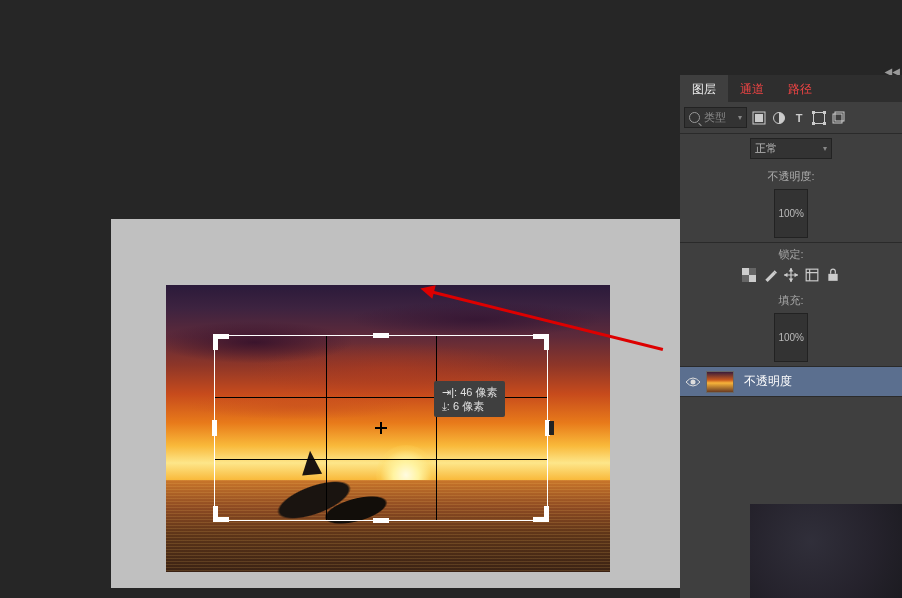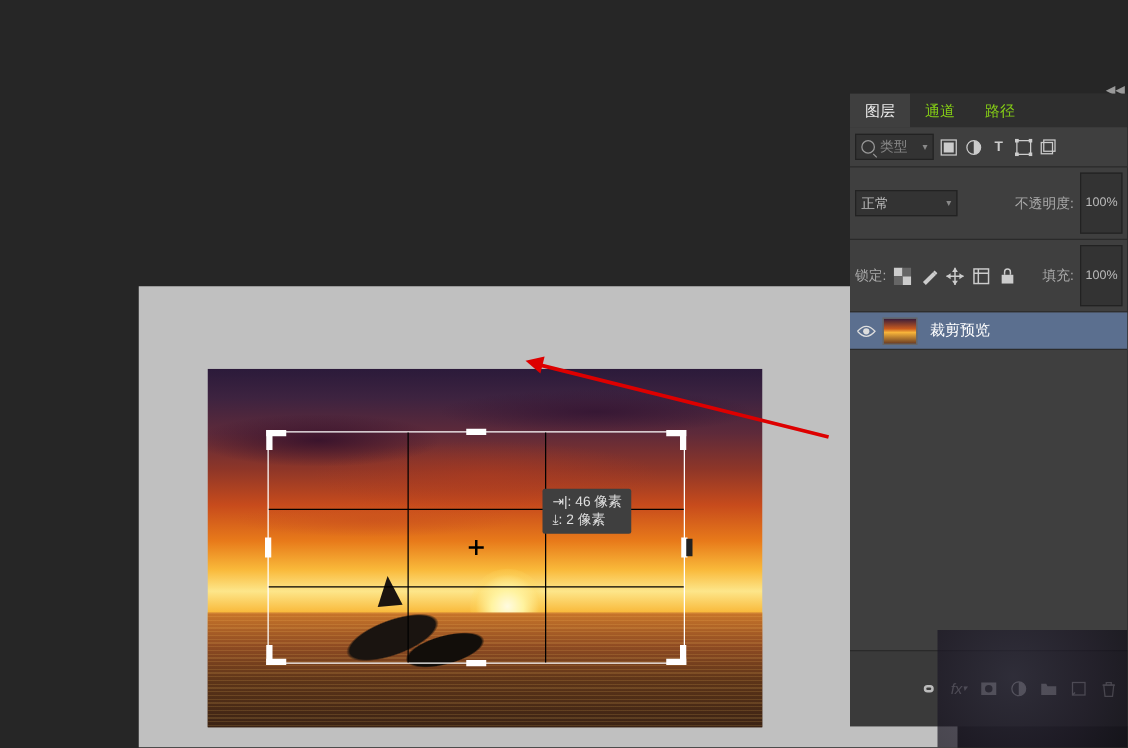--- a/index.html
+++ b/index.html
@@ -10,21 +10,21 @@
     font-family: "Microsoft YaHei", Arial, sans-serif;
     font-size: 12px;
     color: #ccc;
     overflow: hidden;
     position: relative;
   }
   
   .canvas-wrap {
     position: absolute;
     left: 111px;
-    top: 229px;
+    top: 219px;
     width: 655px;
     height: 369px;
     background: #c0c0c0;
   }
   .image-area {
     position: absolute;
     left: 55px;
     top: 66px;
     width: 444px;
     height: 287px;
@@ -113,31 +113,31 @@
     border-top:7px solid transparent; border-bottom:7px solid transparent;
     border-right:14px solid #d00;
   }
   
   .flyout-handle{position:absolute; right:2px; top:66px; color:#999; font-size:10px;}
   .panel {
     position:absolute; right:0; top:75px; width:222px;
     background:#3f3f3f;
   }
   .tabs { display:flex; background:#2e2e2e; height:27px; }
-  .tab { padding:6px 12px; color:#84cc16; font-size:12px; cursor:default; }
+  .tab { padding:6px 12px; color:#ef4444; font-size:12px; cursor:default; }
   .tab.active { background:#3f3f3f; color:#eee; }
   .filter-row { display:flex; align-items:center; padding:5px 4px; gap:4px; background:#3f3f3f; border-bottom:1px solid #2a2a2a;}
   .type-filter { display:flex; align-items:center; background:#333; border-radius:0; padding:2px 4px; gap:4px; flex:0 0 auto; border:1px solid #222;}
   .type-filter .search-ico{width:11px;height:11px;border:1px solid #999;border-radius:50%;position:relative;}
   .type-filter .search-ico::after{content:'';position:absolute;right:-3px;bottom:-3px;width:4px;height:1px;background:#999;transform:rotate(45deg);}
   .type-filter span{color:#888;font-size:11px;}
   .type-filter .dd{color:#888;font-size:8px;margin-left:8px;}
   .icon-btn { width:16px; height:16px; display:flex; align-items:center; justify-content:center; color:#ccc; font-size:11px;}
   .icon-btn svg{width:14px;height:14px;}
-  .blend-row, .lock-row { display:flex; align-items:center; padding:4px 4px; gap:5px; border-bottom:1px solid #2a2a2a; font-size:11px; color:#aaa;}
+  .blend-row, .lock-row { display:flex; align-items:center; padding:4px 4px; gap:5px; border-bottom:1px solid #2a2a2a; font-size:11px; color:#aaa;flex-direction:column;}
   .select-box{ background:#333; border:1px solid #222; padding:2px 4px; color:#bbb; min-width:82px; display:flex; justify-content:space-between; align-items:center;}
   .select-box .dd{font-size:8px;color:#888;}
   .num-box{background:#333;border:1px solid #222;padding:18px 3px;color:#bbb;min-width:34px;text-align:right;font-size:10px;}
   .spacer{flex:1;}
   .lbl{color:#aaa;}
   .lock-icons{display:flex;gap:5px;align-items:center;}
   .layers { background:#3f3f3f; }
   .layer { display:flex; align-items:center; height:30px; border-bottom:1px solid #2b2b2b;}
   .layer.selected{background:#5b6f8f;color:#fff;}
   .eye{width:26px;display:flex;justify-content:center;color:#ddd;}
@@ -177,21 +177,21 @@
       <div class="handle hc-br2"></div>
       <div class="handle hm-t"></div>
       <div class="handle hm-b"></div>
       <div class="handle hm-l"></div>
       <div class="handle hm-r"></div>
       <div class="dark-handle"></div>
       <div class="crosshair"></div>
     </div>
     <div class="info-tip">
       <div>⇥|: 46 像素</div>
-      <div>⤓: 2 像素</div>
+      <div>⤓: 6 像素</div>
     </div>
   </div>
 </div>
 
 <div class="annot-arrow"></div>
 
 <div class="flyout-handle">◀◀</div>
 
 <div class="panel">
   <div class="tabs">
@@ -289,21 +289,21 @@
 
   <div class="layers">
     <div class="layer selected">
       <div class="eye">
         <svg width="16" height="12" viewBox="0 0 16 12">
             <path d="M1 6 Q8 -2 15 6 Q8 14 1 6" fill="none" stroke="#ddd"></path>
             <circle cx="8" cy="6" r="2.5" fill="#ddd"></circle>
           </svg>
       </div>
       <div class="thumb preview"></div>
-      <div class="layer-name">裁剪预览</div>
+      <div class="layer-name">不透明度</div>
     </div>
     <div class="layer-body"></div>
   </div>
 
   <div class="panel-footer">
     <span class="ico">
       <svg width="14" height="14" viewBox="0 0 14 14">
           <path d="M3 7a3 3 0 0 1 3-3h1v2H6a1 1 0 0 0 0 2h1v2H6a3 3 0 0 1-3-3zM11 7a3 3 0 0 1-3 3H7V8h1a1 1 0 0 0 0-2H7V4h1a3 3 0 0 1 3 3z" fill="#bbb"></path>
         </svg>
     </span>

